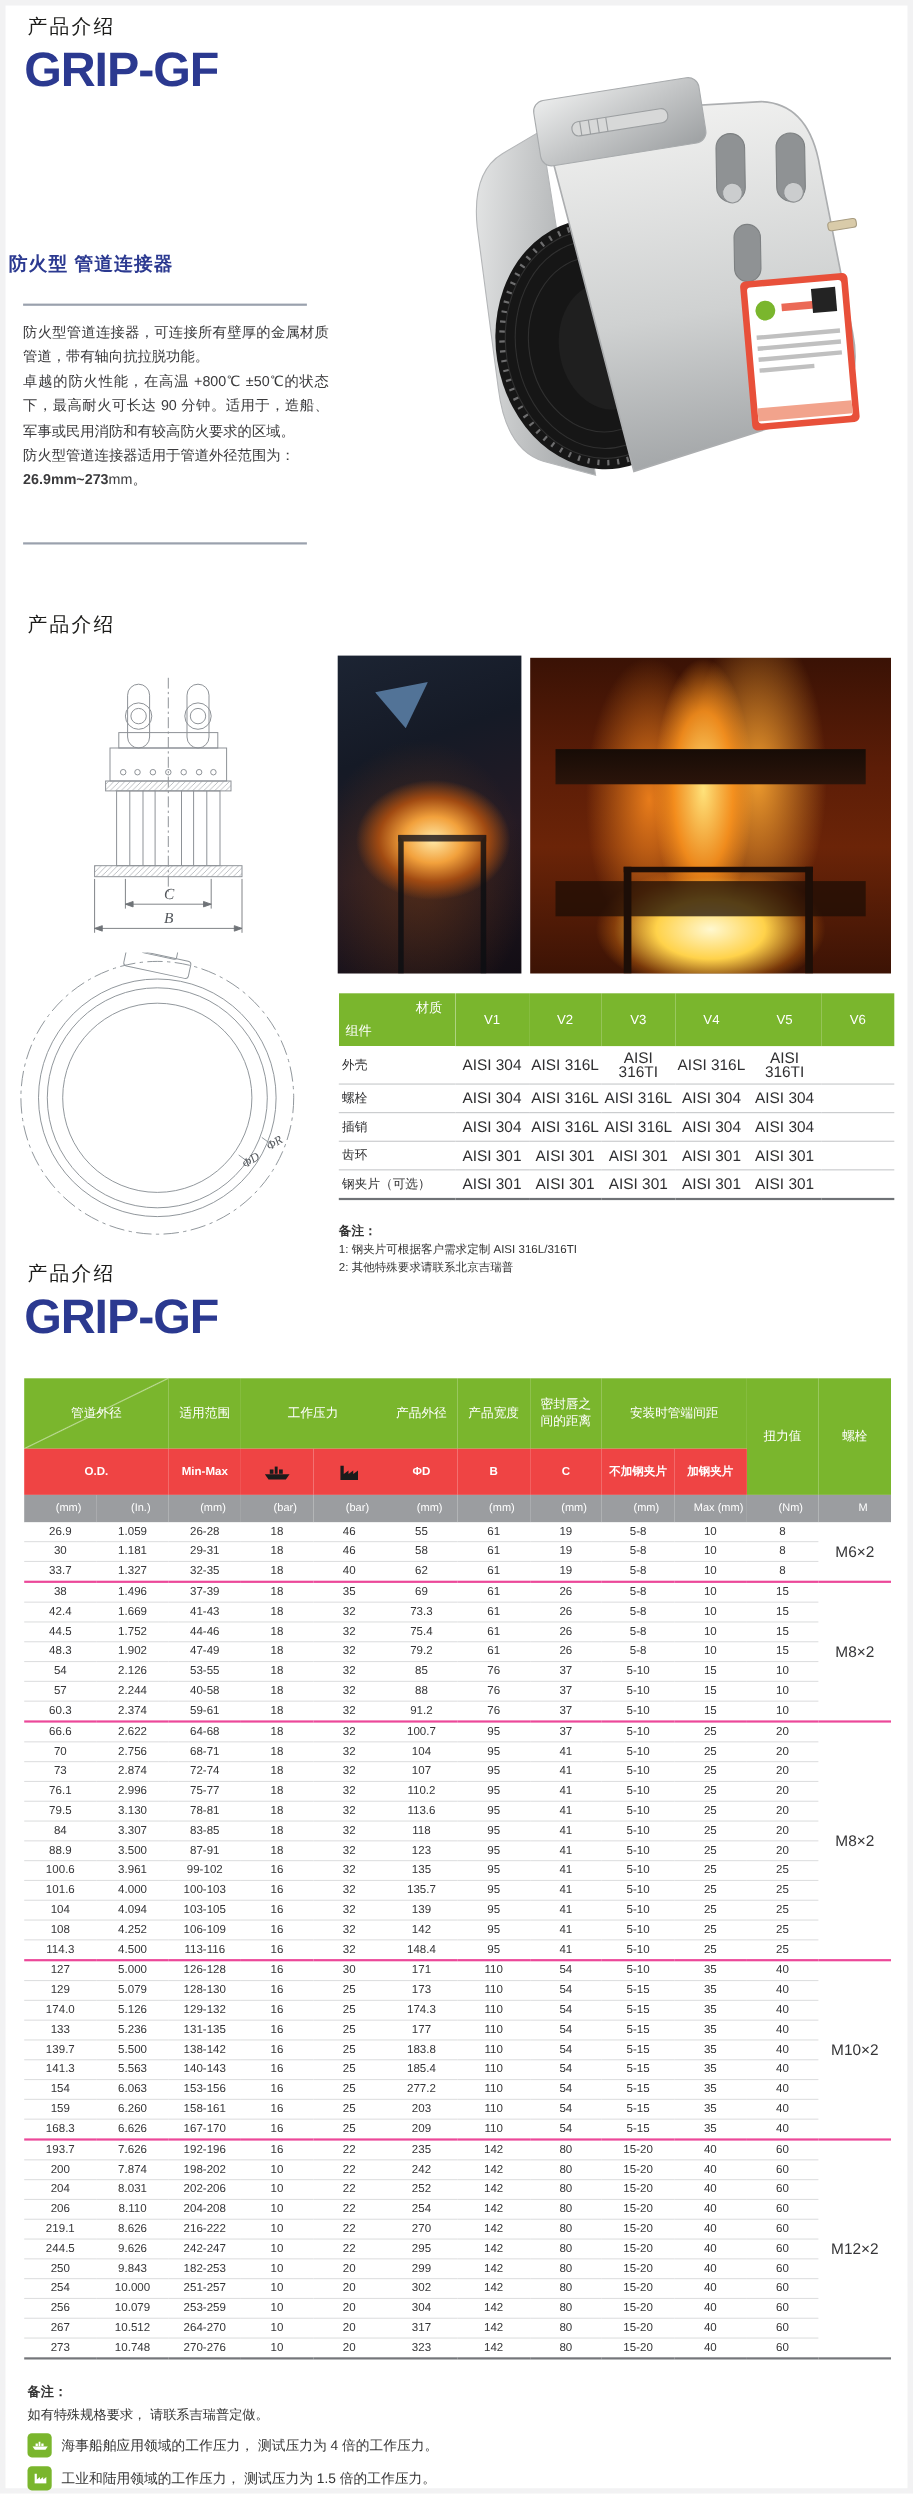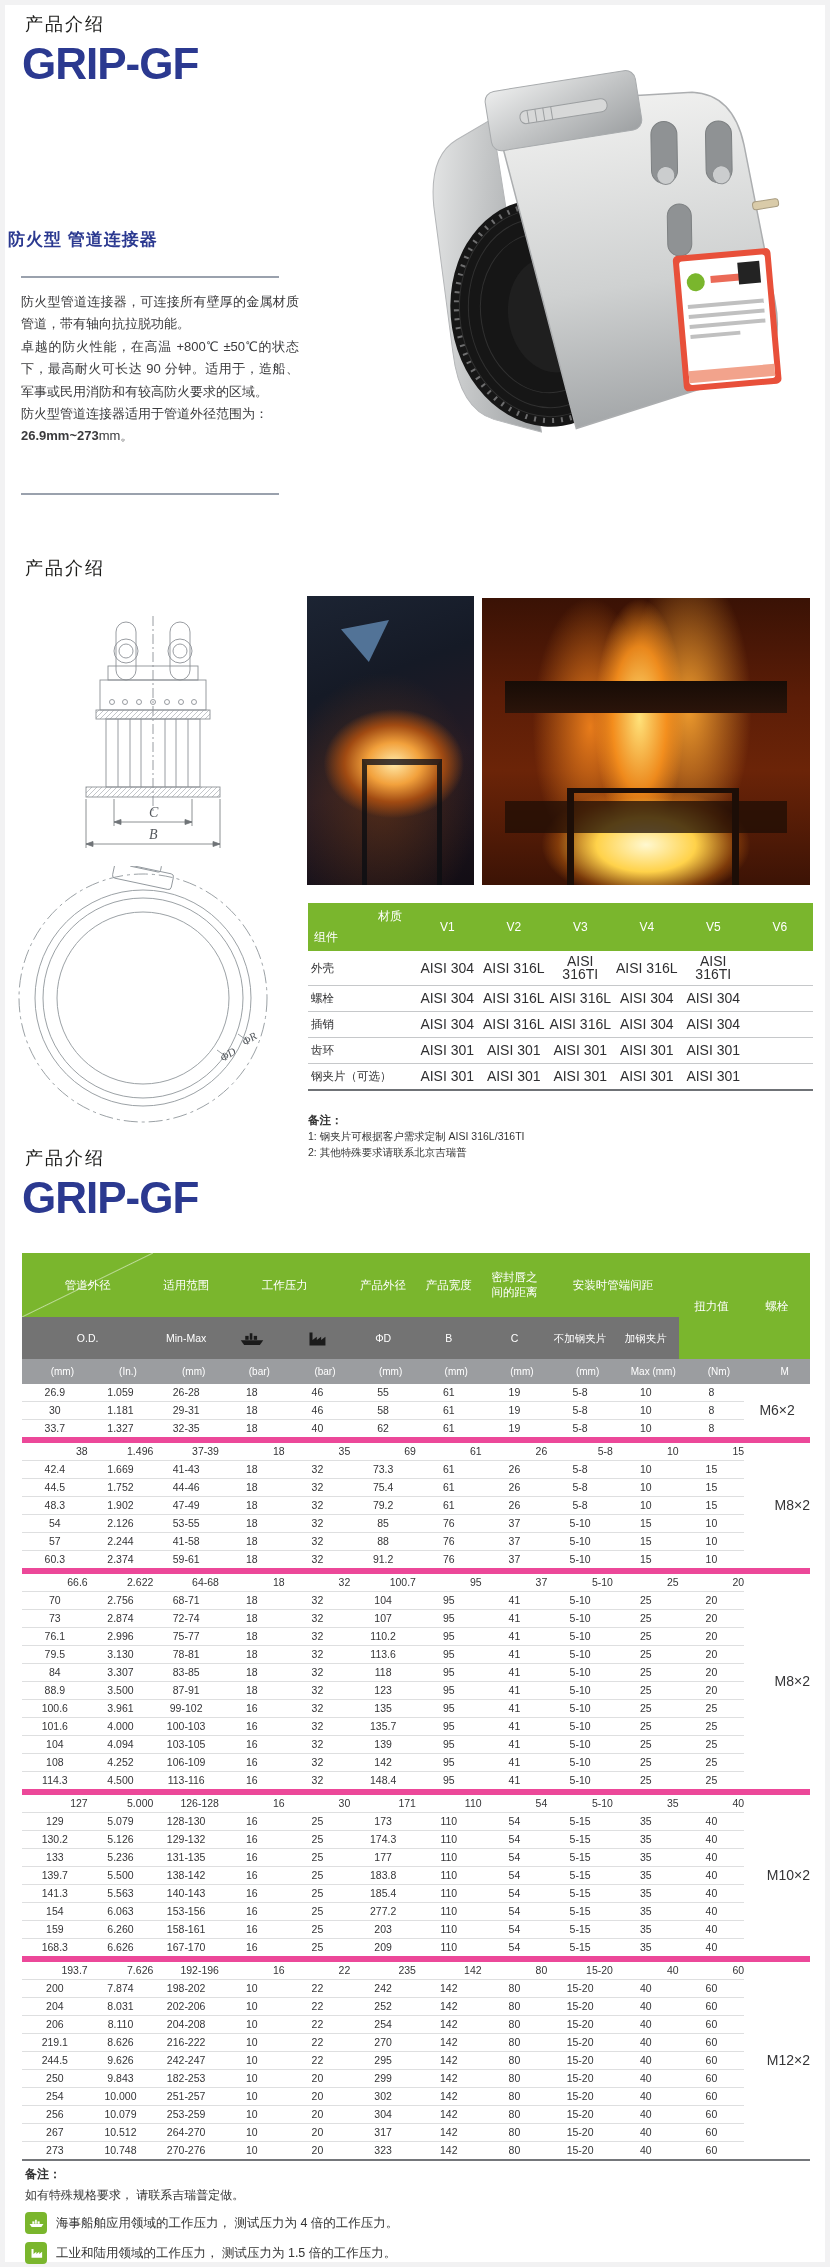--- a/index.html
+++ b/index.html
@@ -54,25 +54,25 @@
   #mat-table tbody td{font-size:14px;text-align:center;color:#2f2f31;border-bottom:1px solid #c6c8ca;padding:4px 1px;line-height:13px;}
   #mat-table tbody tr:last-child th,#mat-table tbody tr:last-child td{border-bottom:2px solid #6f7276;}
   .matnotes{position:absolute;left:308px;top:1112px;font-size:10.5px;color:#333;line-height:16px;}
   .matnotes .nt{font-weight:700;font-size:11.5px;}
   
   #spec-table{position:absolute;left:22px;top:1253px;width:788px;border-collapse:collapse;table-layout:fixed;border-bottom:2px solid #74767a;}
   #spec-table thead tr.sh1 th{background:#7ab62d;color:#fff;font-weight:400;font-size:11.5px;height:64px;vertical-align:middle;line-height:15px;padding:0 5px;}
   #spec-table thead tr.sh1 th.diag{
     background-image:linear-gradient(to bottom right, rgba(0,0,0,0) calc(50% - 1px), rgba(255,255,255,.5) 50%, rgba(0,0,0,0) calc(50% + 1px));}
   #spec-table thead th.vspan{vertical-align:bottom;padding-bottom:20px;}
-  #spec-table thead tr.sh2 th{background:#737373;color:#fff;font-weight:400;font-size:10.5px;height:42px;line-height:13px;vertical-align:middle;padding:0 2px;}
+  #spec-table thead tr.sh2 th{background:#ef4444;color:#fff;font-weight:700;font-size:10.5px;height:42px;line-height:13px;vertical-align:middle;padding:0 2px;}
   #spec-table thead tr.sh3 td{background:#9b9da0;color:#fff;font-size:10px;height:23px;text-align:center;padding-left:16px;}
   #spec-table th,#spec-table td{text-align:center;}
   #spec-table tbody td{font-size:10.5px;color:#353537;height:17px;line-height:17px;padding:0;border-bottom:1px solid #dedfe0;background:#fff;}
-  #spec-table tbody tr.gstart td{border-top:6px solid #ec4899;text-align:right;}
+  #spec-table tbody tr.gstart td{border-top:2px solid #ec4899;}
   #spec-table tbody td.bolt{font-size:14px;}
   .icn svg{width:26px;height:15px;color:#1b1b1b;vertical-align:middle;}
   
   .bnotes{position:absolute;left:25px;top:2166px;width:780px;color:#333;}
   .bnotes .bt{font-weight:700;font-size:12px;}
   .bnotes .l1{font-size:12px;margin-top:4px;}
   .iconline{display:flex;align-items:center;gap:9px;margin-top:8px;font-size:12.5px;}
   .noteicon{width:22px;height:22px;border-radius:4px;background:#7ab62d;color:#fff;
             display:flex;align-items:center;justify-content:center;flex:0 0 22px;}
   .noteicon svg{width:15px;height:10px;}
@@ -469,21 +469,21 @@
           <td>85</td>
           <td>76</td>
           <td>37</td>
           <td>5-10</td>
           <td>15</td>
           <td>10</td>
         </tr>
         <tr>
           <td>57</td>
           <td>2.244</td>
-          <td>41-58</td>
+          <td>40-58</td>
           <td>18</td>
           <td>32</td>
           <td>88</td>
           <td>76</td>
           <td>37</td>
           <td>5-10</td>
           <td>15</td>
           <td>10</td>
         </tr>
         <tr>
@@ -677,21 +677,21 @@
           <td>16</td>
           <td>25</td>
           <td>173</td>
           <td>110</td>
           <td>54</td>
           <td>5-15</td>
           <td>35</td>
           <td>40</td>
         </tr>
         <tr>
-          <td>130.2</td>
+          <td>174.0</td>
           <td>5.126</td>
           <td>129-132</td>
           <td>16</td>
           <td>25</td>
           <td>174.3</td>
           <td>110</td>
           <td>54</td>
           <td>5-15</td>
           <td>35</td>
           <td>40</td>

